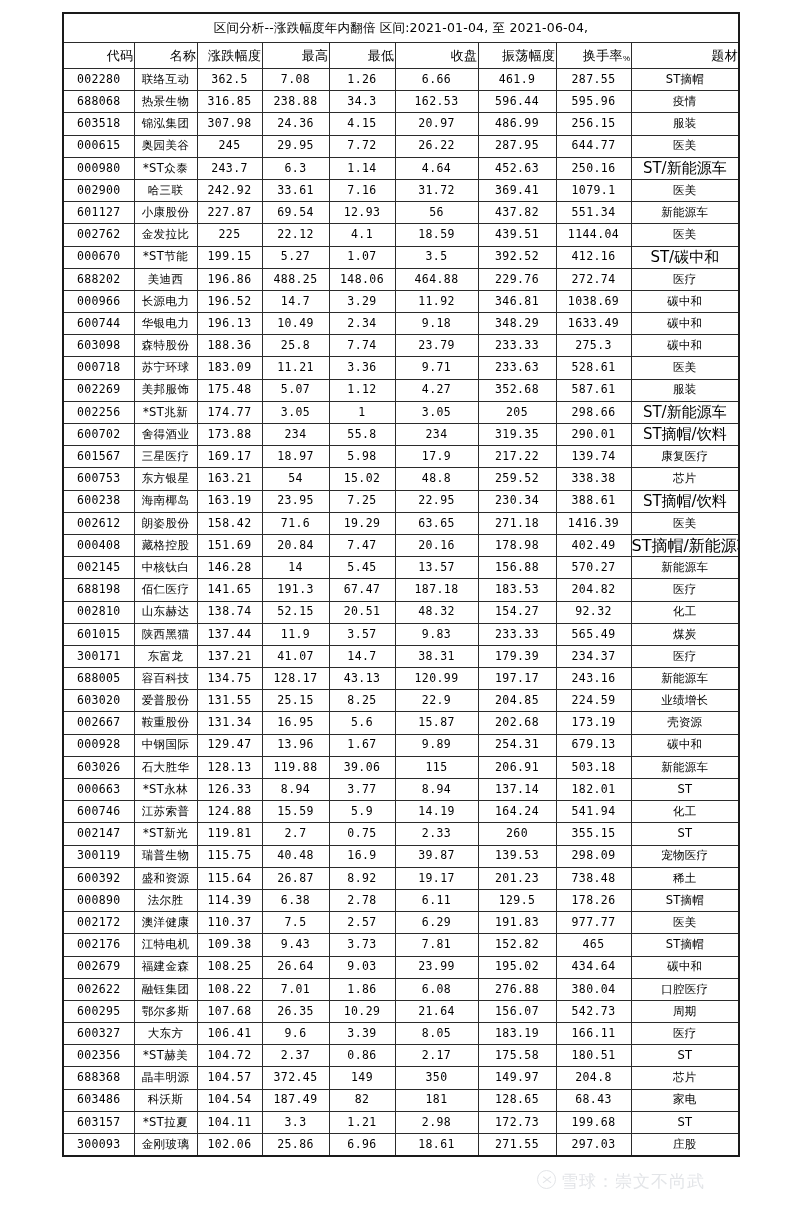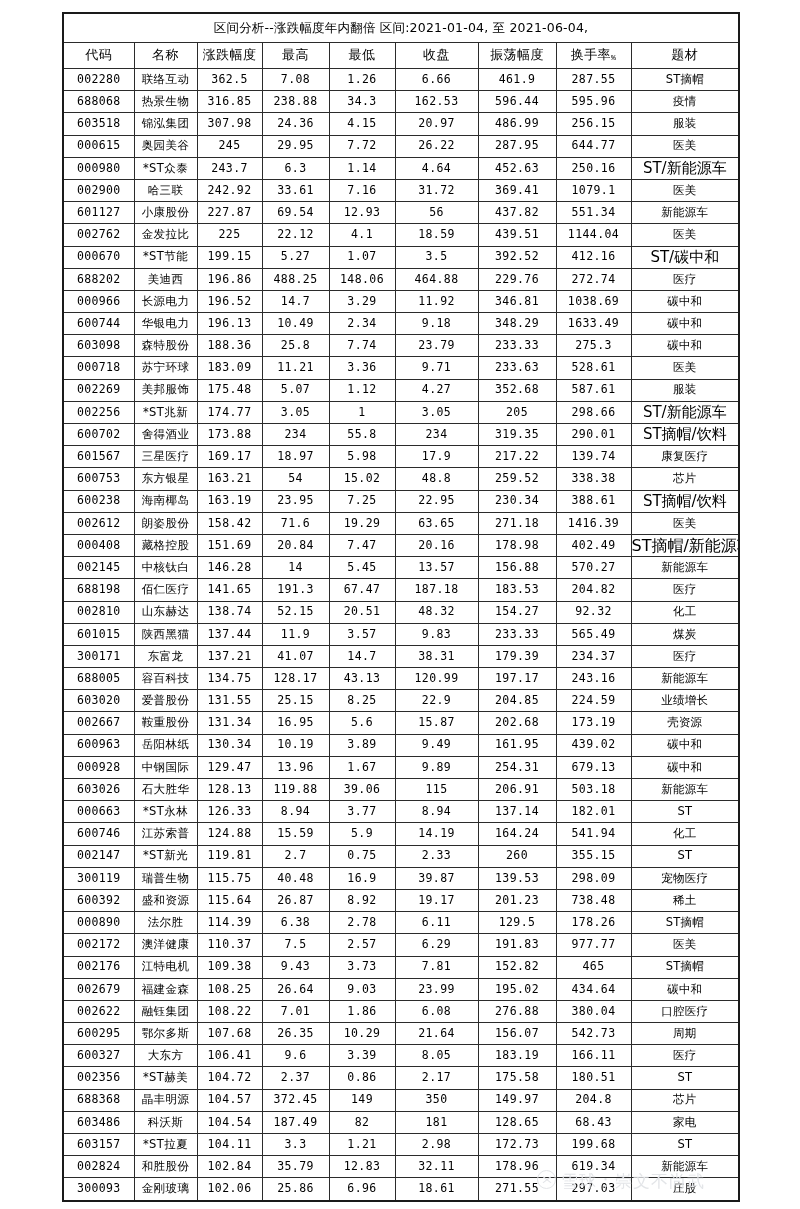--- a/index.html
+++ b/index.html
@@ -48,21 +48,22 @@
     letter-spacing: 0.2px;
   }
 
   
   tr.head-row td {
     height: 25px;
     font-size: 13px;
     letter-spacing: 0.4px;
   }
   tr.head-row td.cn {
-    font-family: Liberation Mono, monospace;
+    font-family: Liberation Sans, sans-serif;
+    text-align: right;
   }
 
   
   tr.data-row td {
     height: 21.2px;
     font-size: 11.5px;
   }
   td.code {
     font-family: "DejaVu Sans Mono", "Liberation Mono", monospace;
     font-size: 10.5px;
@@ -498,31 +499,20 @@
           <td class="name">鞍重股份</td>
           <td class="num">131.34</td>
           <td class="num">16.95</td>
           <td class="num">5.6</td>
           <td class="num">15.87</td>
           <td class="num">202.68</td>
           <td class="num">173.19</td>
           <td class="theme">壳资源</td>
         </tr>
         <tr class="data-row">
-          <td class="code">600963</td>
-          <td class="name">岳阳林纸</td>
-          <td class="num">130.34</td>
-          <td class="num">10.19</td>
-          <td class="num">3.89</td>
-          <td class="num">9.49</td>
-          <td class="num">161.95</td>
-          <td class="num">439.02</td>
-          <td class="theme">碳中和</td>
-        </tr>
-        <tr class="data-row">
           <td class="code">000928</td>
           <td class="name">中钢国际</td>
           <td class="num">129.47</td>
           <td class="num">13.96</td>
           <td class="num">1.67</td>
           <td class="num">9.89</td>
           <td class="num">254.31</td>
           <td class="num">679.13</td>
           <td class="theme">碳中和</td>
         </tr>
@@ -707,31 +697,20 @@
           <td class="name">*ST拉夏</td>
           <td class="num">104.11</td>
           <td class="num">3.3</td>
           <td class="num">1.21</td>
           <td class="num">2.98</td>
           <td class="num">172.73</td>
           <td class="num">199.68</td>
           <td class="theme">ST</td>
         </tr>
         <tr class="data-row">
-          <td class="code">002824</td>
-          <td class="name">和胜股份</td>
-          <td class="num">102.84</td>
-          <td class="num">35.79</td>
-          <td class="num">12.83</td>
-          <td class="num">32.11</td>
-          <td class="num">178.96</td>
-          <td class="num">619.34</td>
-          <td class="theme">新能源车</td>
-        </tr>
-        <tr class="data-row">
           <td class="code">300093</td>
           <td class="name">金刚玻璃</td>
           <td class="num">102.06</td>
           <td class="num">25.86</td>
           <td class="num">6.96</td>
           <td class="num">18.61</td>
           <td class="num">271.55</td>
           <td class="num">297.03</td>
           <td class="theme">庄股</td>
         </tr>

